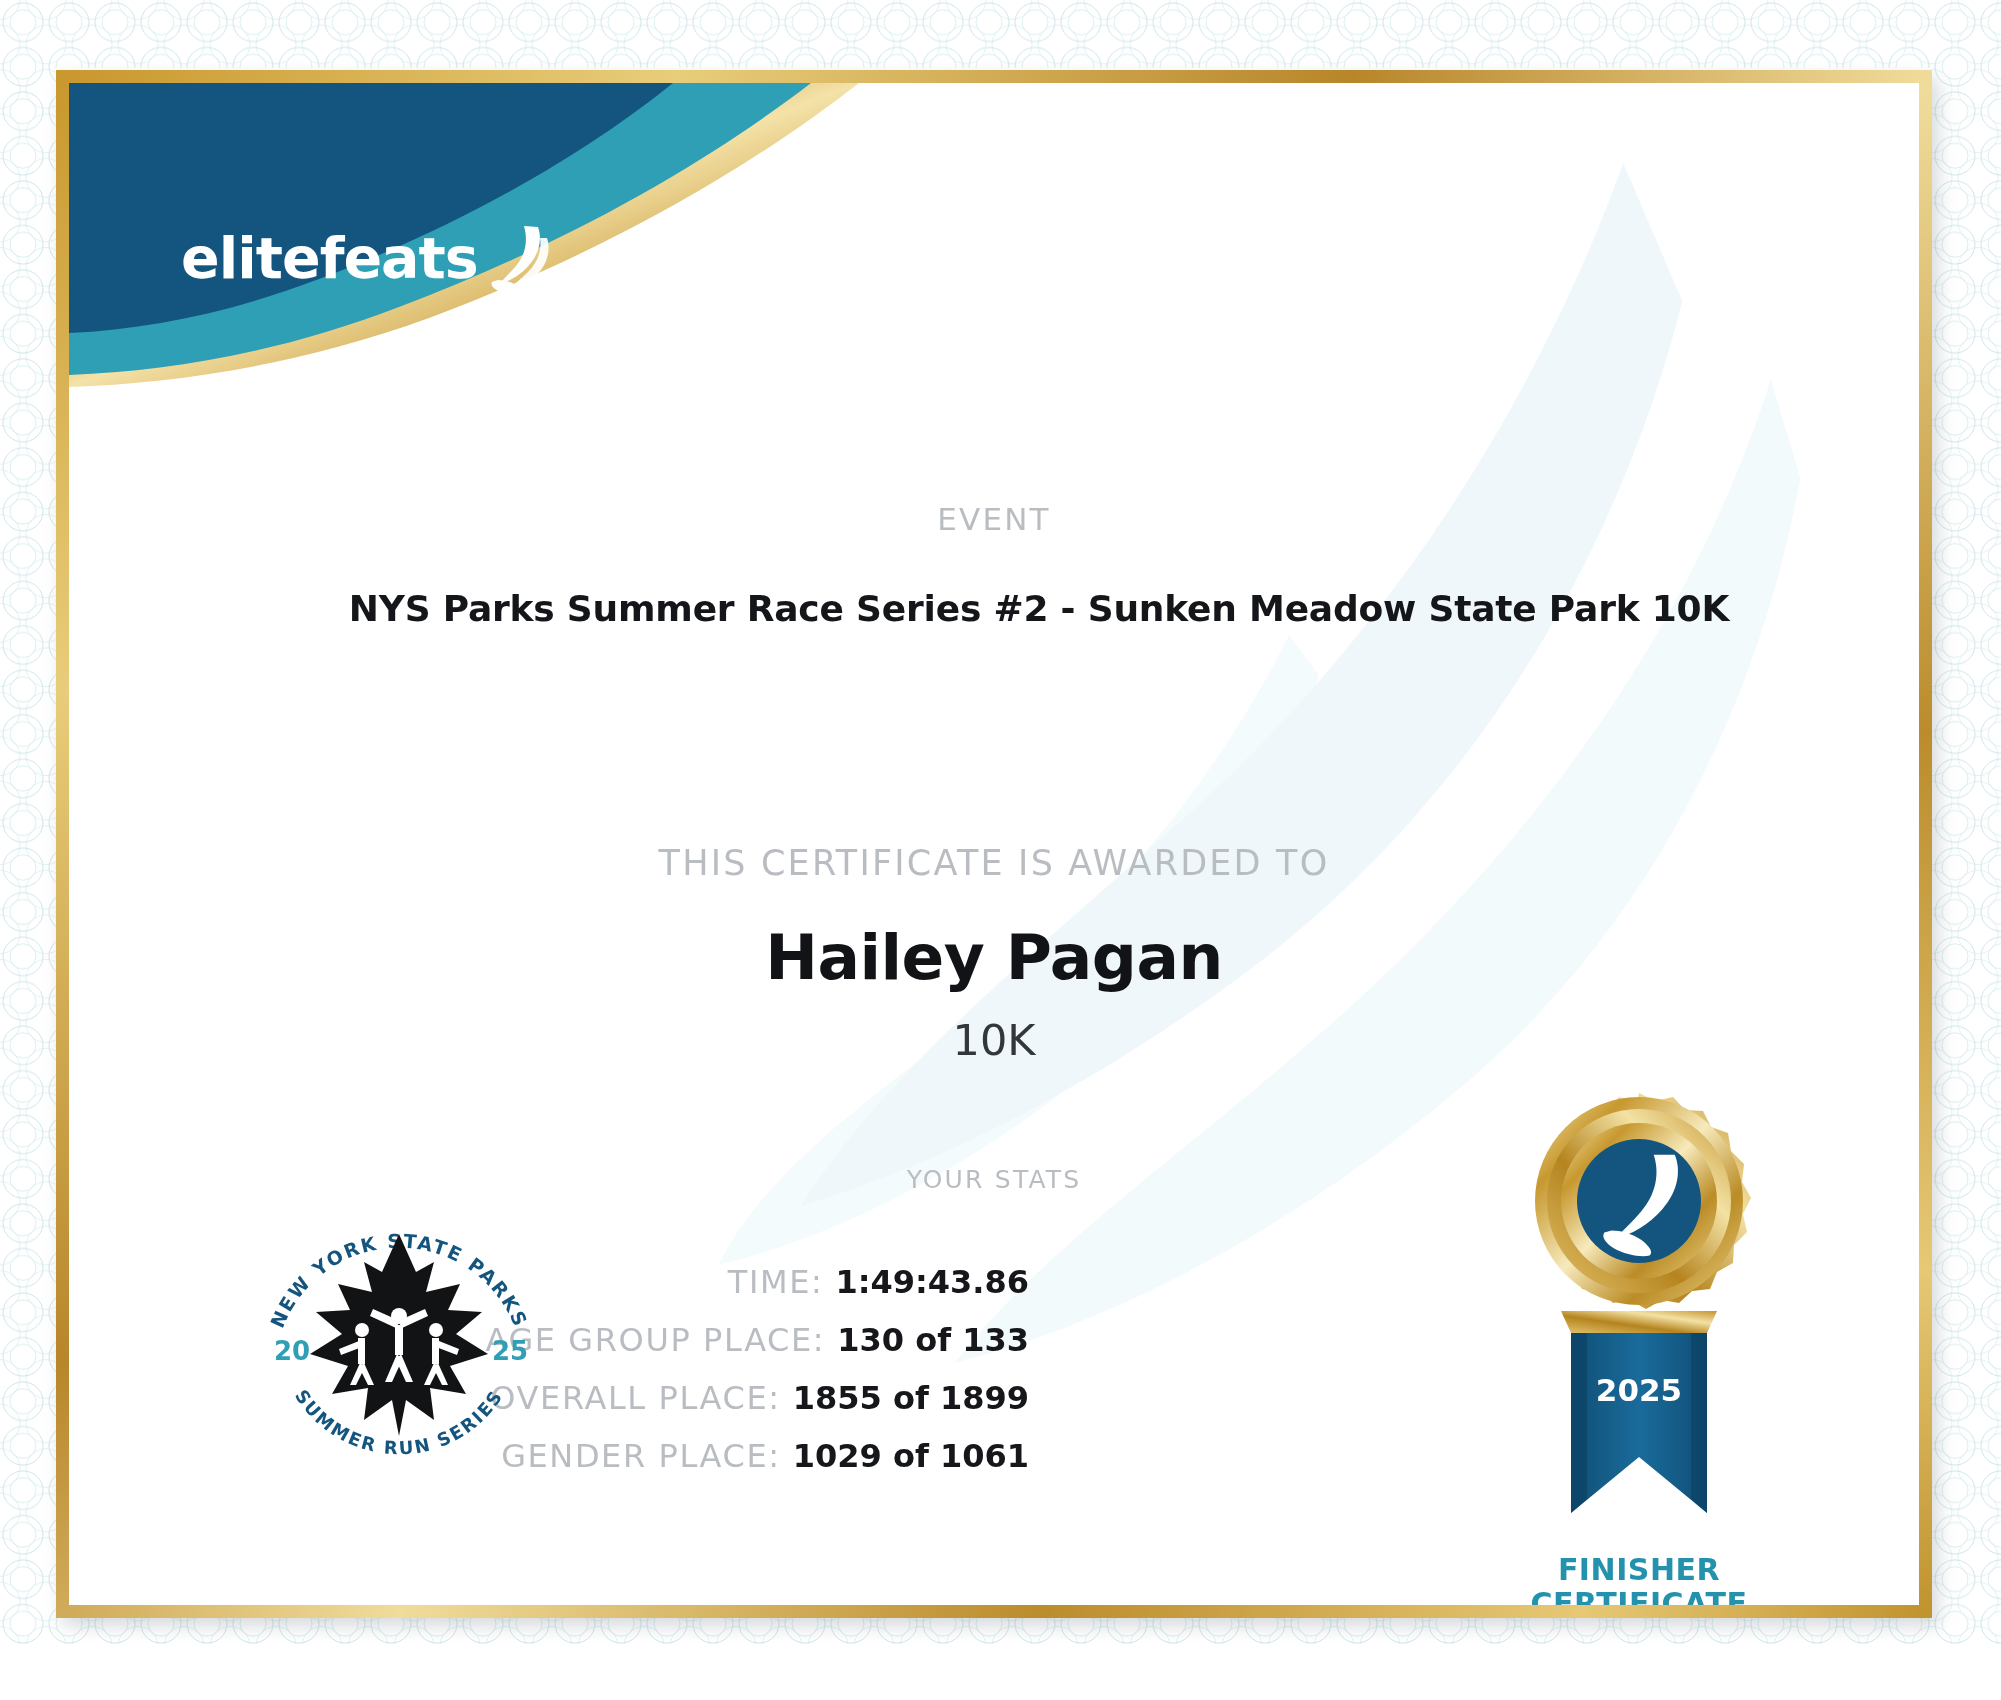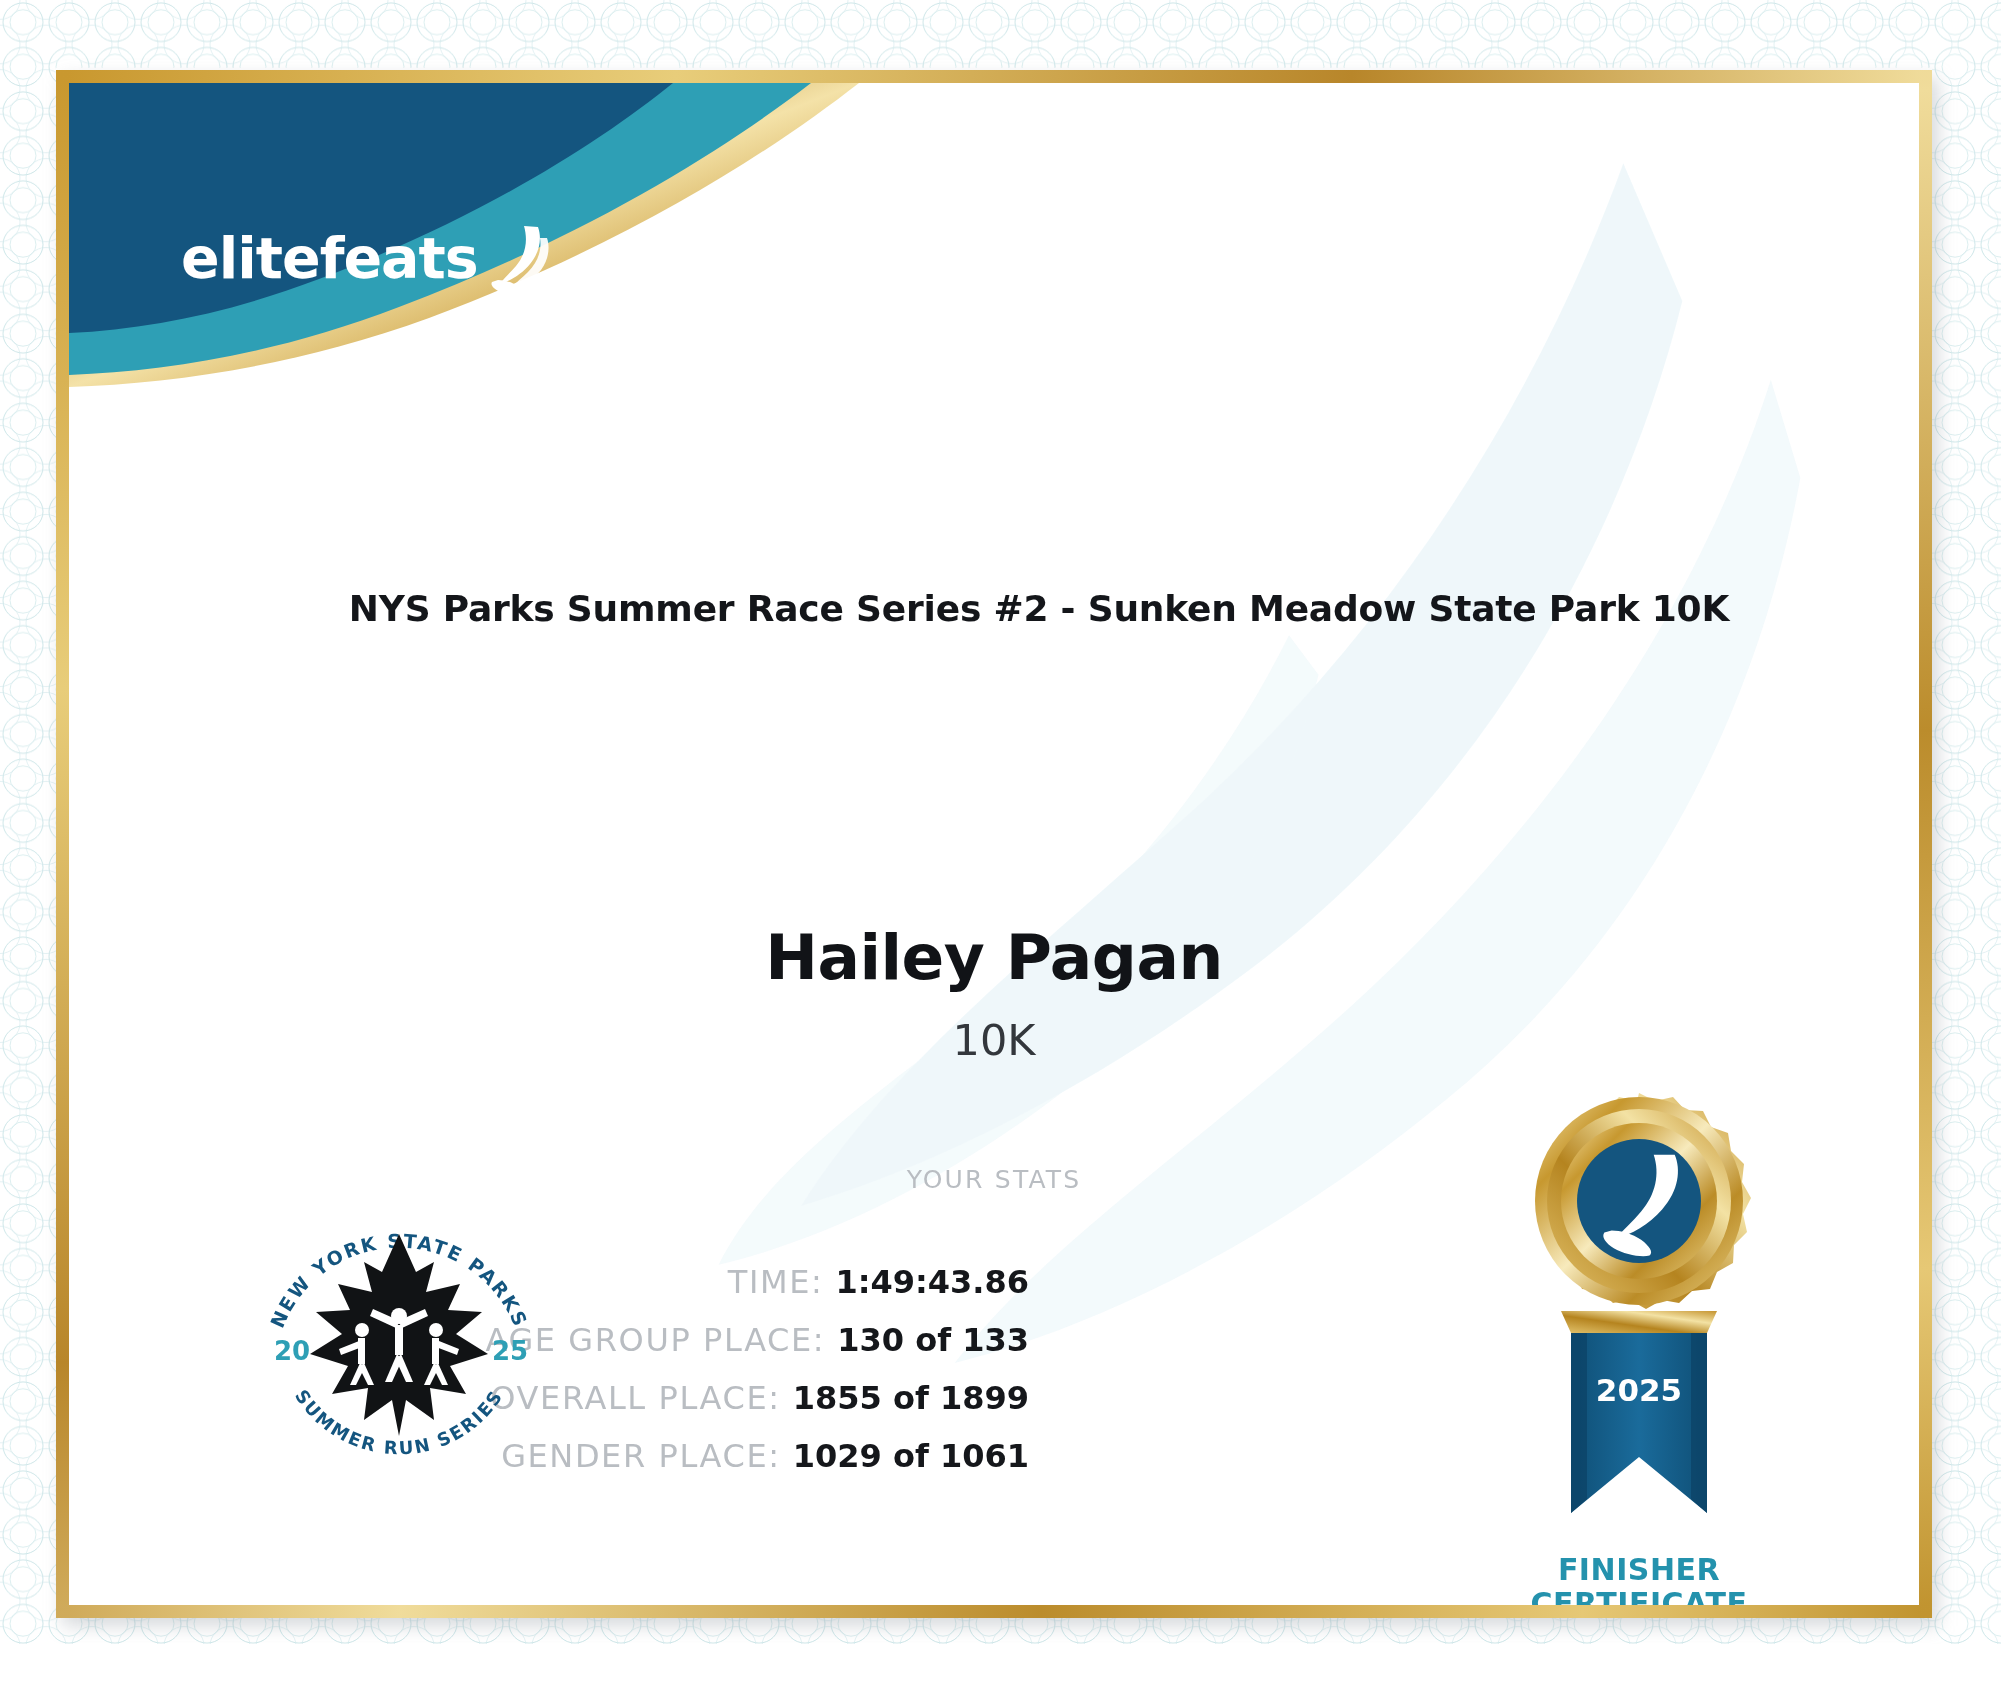--- a/index.html
+++ b/index.html
@@ -285,22 +285,24 @@
 
       <div class="logo">
         <span class="logo-text">elitefeats</span>
         <svg class="logo-wing" viewBox="0 0 70 74">
           <path d="M40 2 C44 16 42 30 32 42 C26 49 20 54 16 60 C26 57 38 50 46 40 C56 28 58 14 54 3 Z" fill="#ffffff"></path>
           <path d="M56 14 C58 26 54 38 44 48 C38 54 32 58 28 64 C38 62 50 55 57 46 C65 35 66 23 63 14 Z" fill="#ffffff" opacity="0.92"></path>
           <path d="M14 56 C20 56 28 58 34 62 C40 66 44 70 42 72 C36 74 24 72 16 68 C10 65 6 61 8 58 Z" fill="#ffffff"></path>
         </svg>
       </div>
 
+      <div class="label event-label">EVENT</div>
       <div class="event-name">NYS Parks Summer Race Series #2 - Sunken Meadow State Park 10K</div>
 
+      <div class="label awarded-label">THIS CERTIFICATE IS AWARDED TO</div>
       <div class="recipient">Hailey Pagan</div>
       <div class="subevent">10K</div>
 
       <div class="label stats-label">YOUR STATS</div>
 
       <div class="stats">
         <div class="stat-row">
           <span class="stat-key">TIME:</span>
           <span class="stat-val">1:49:43.86</span>
         </div>

